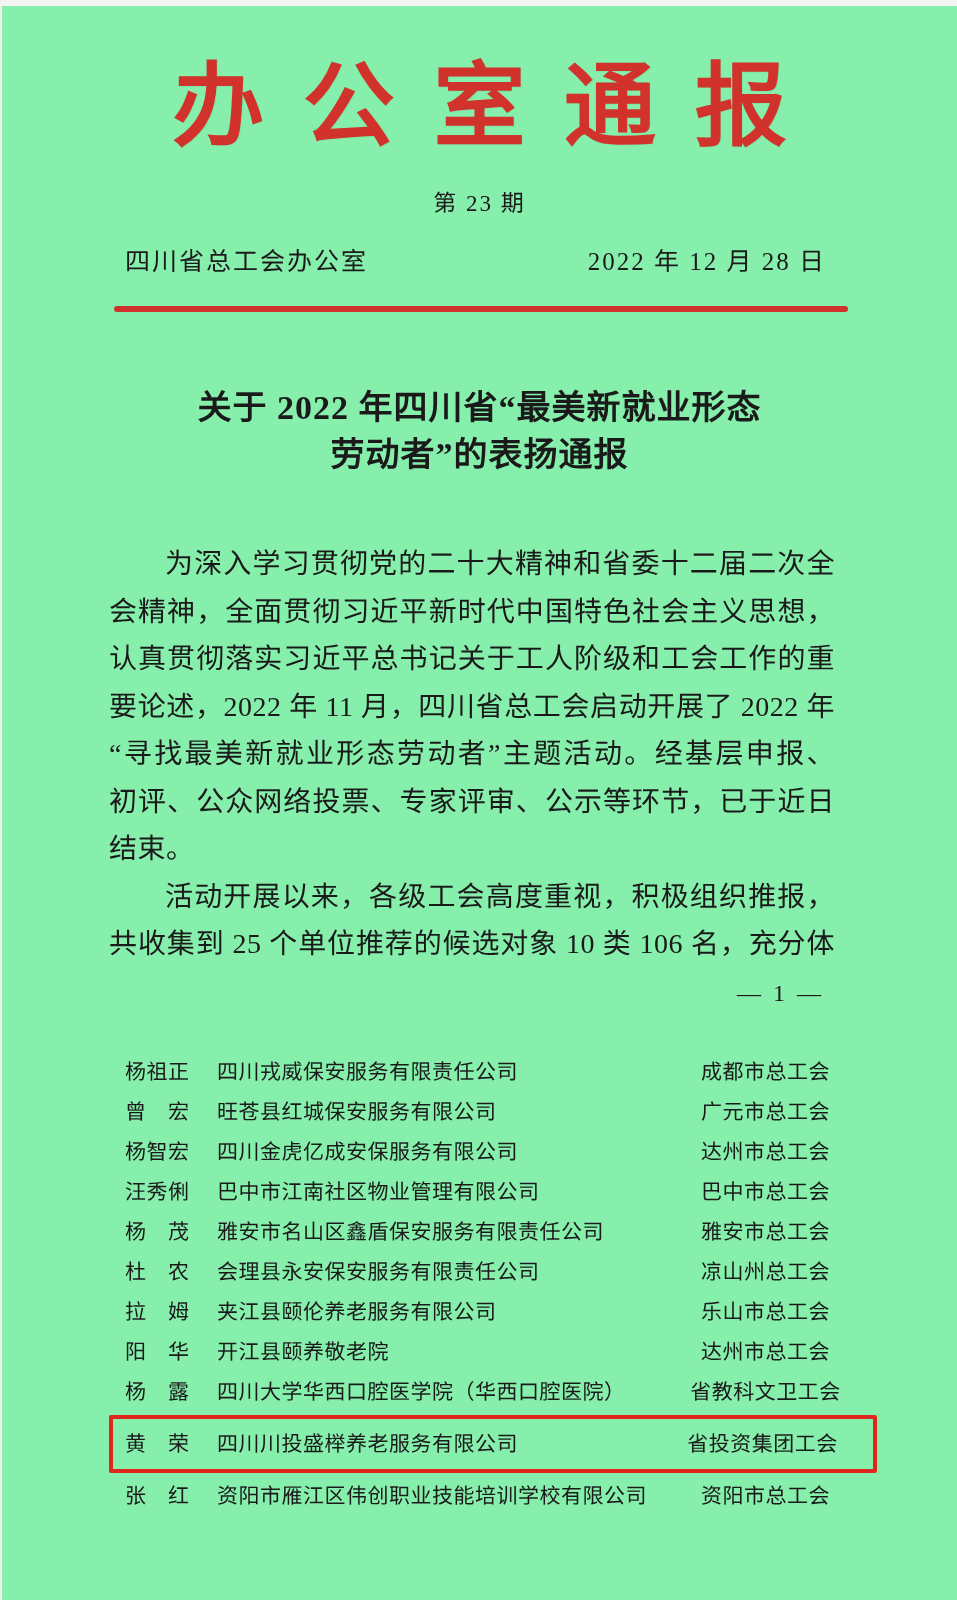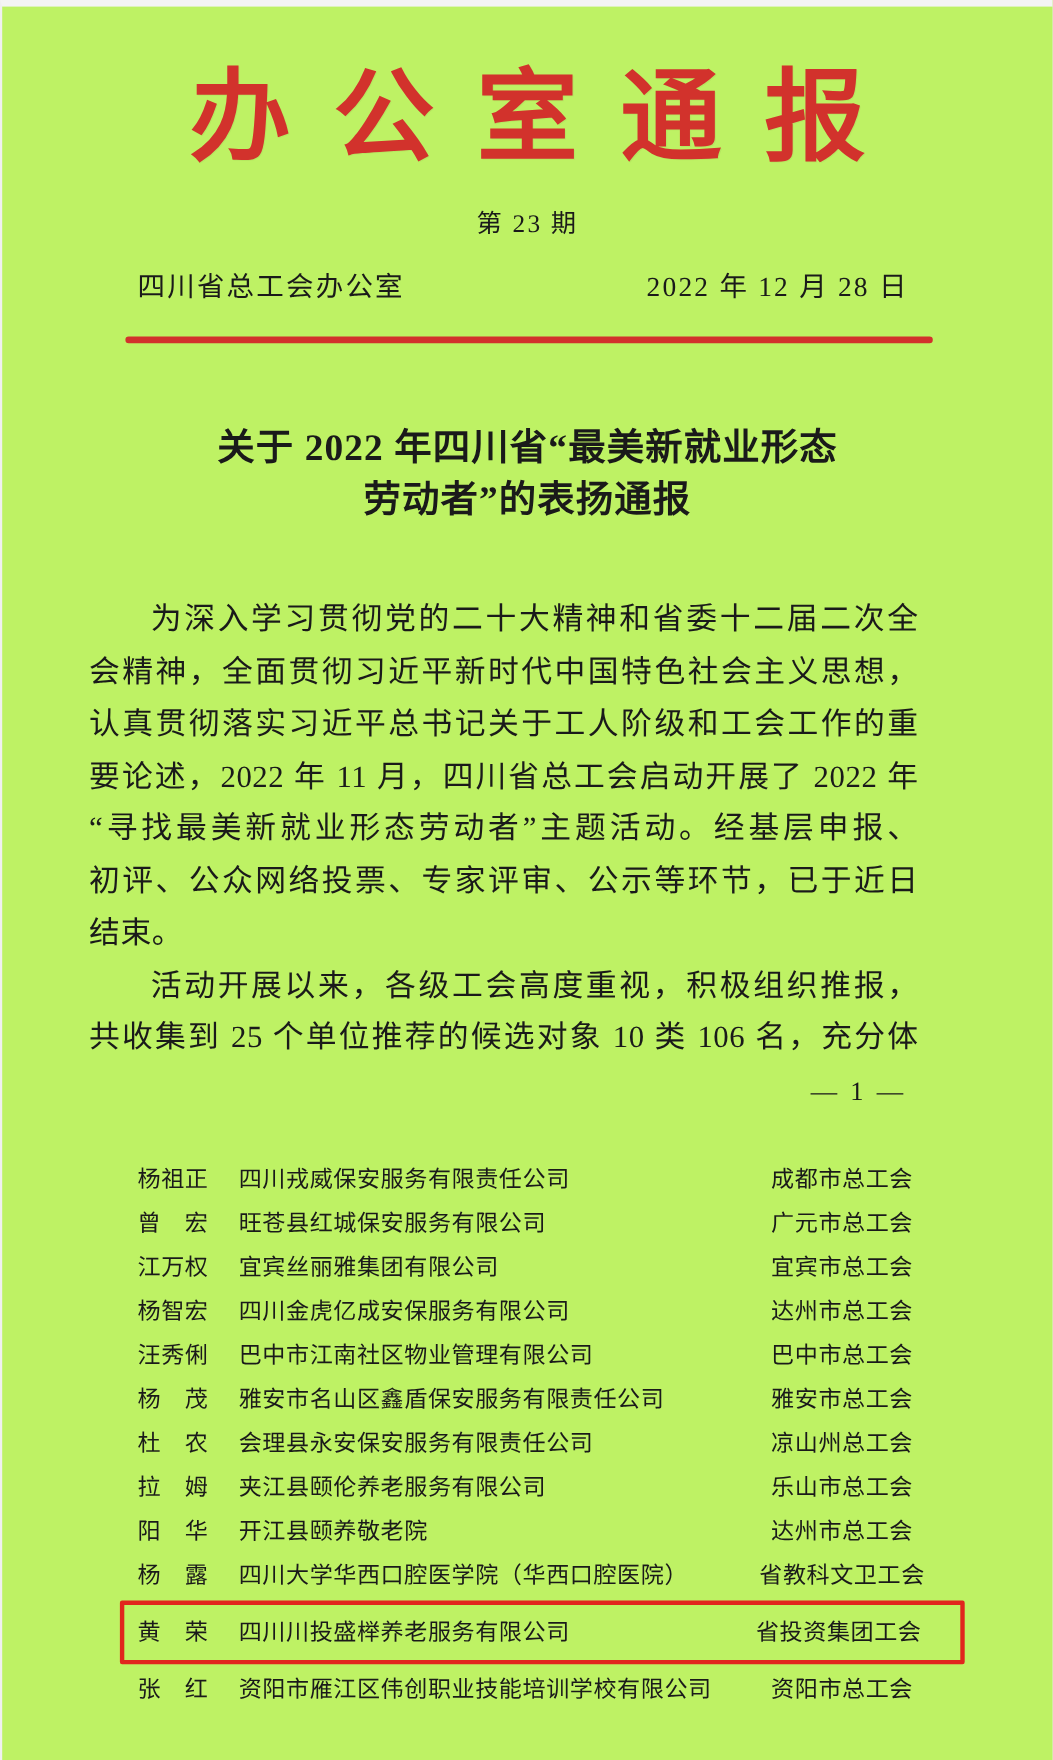--- a/index.html
+++ b/index.html
@@ -1,20 +1,20 @@
 <!DOCTYPE html>
 <html lang="zh-CN"><head>
 <meta charset="utf-8">
 <style>
   html,body{margin:0;padding:0;background:#e9e9e9;}
   .page{
     position:relative;
     width:957px;height:1600px;
     margin:0 auto;
-    background:#bef264;
+    background:#86efac;
     border-top:6px solid #f4f4f4;
     border-left:2px solid #f0f0f0;
     box-sizing:border-box;
     font-family:"Liberation Serif","DejaVu Serif",serif;
     color:#1a1a1a;
     overflow:hidden;
   }
   
   .masthead{padding-top:42px;}
   .mast-title{
@@ -39,21 +39,21 @@
     margin:28px 109px 0 112px;
     height:6px;border-radius:3px;
   }
   
   .notice-title{
     margin-top:72px;text-align:center;
     font-size:34px;line-height:47px;font-weight:bold;letter-spacing:1px;
   }
   
   .body-block{
-    margin-top:62px;padding:0 122px 0 79px;
+    margin-top:62px;padding:0 122px 0 107px;
     font-size:28px;letter-spacing:0.5px;
   }
   .body-line{
     line-height:47.5px;height:47.5px;white-space:nowrap;
     text-align:justify;text-justify:inter-character;
   }
   .body-line.justify{text-align-last:justify;}
   .body-line.nojustify{text-align-last:left;}
   .body-line.indent{text-indent:2em;}
   
@@ -118,25 +118,20 @@
     <span class="cell-company">四川戎威保安服务有限责任公司</span>
     <span class="cell-union">成都市总工会</span>
   </div>
 
   <div class="roster-row">
     <span class="cell-name">曾　宏</span>
     <span class="cell-company">旺苍县红城保安服务有限公司</span>
     <span class="cell-union">广元市总工会</span>
   </div>
 
-  <div class="roster-row">
-    <span class="cell-name">江万权</span>
-    <span class="cell-company">宜宾丝丽雅集团有限公司</span>
-    <span class="cell-union">宜宾市总工会</span>
-  </div>
 
   <div class="roster-row">
     <span class="cell-name">杨智宏</span>
     <span class="cell-company">四川金虎亿成安保服务有限公司</span>
     <span class="cell-union">达州市总工会</span>
   </div>
 
   <div class="roster-row">
     <span class="cell-name">汪秀俐</span>
     <span class="cell-company">巴中市江南社区物业管理有限公司</span>

